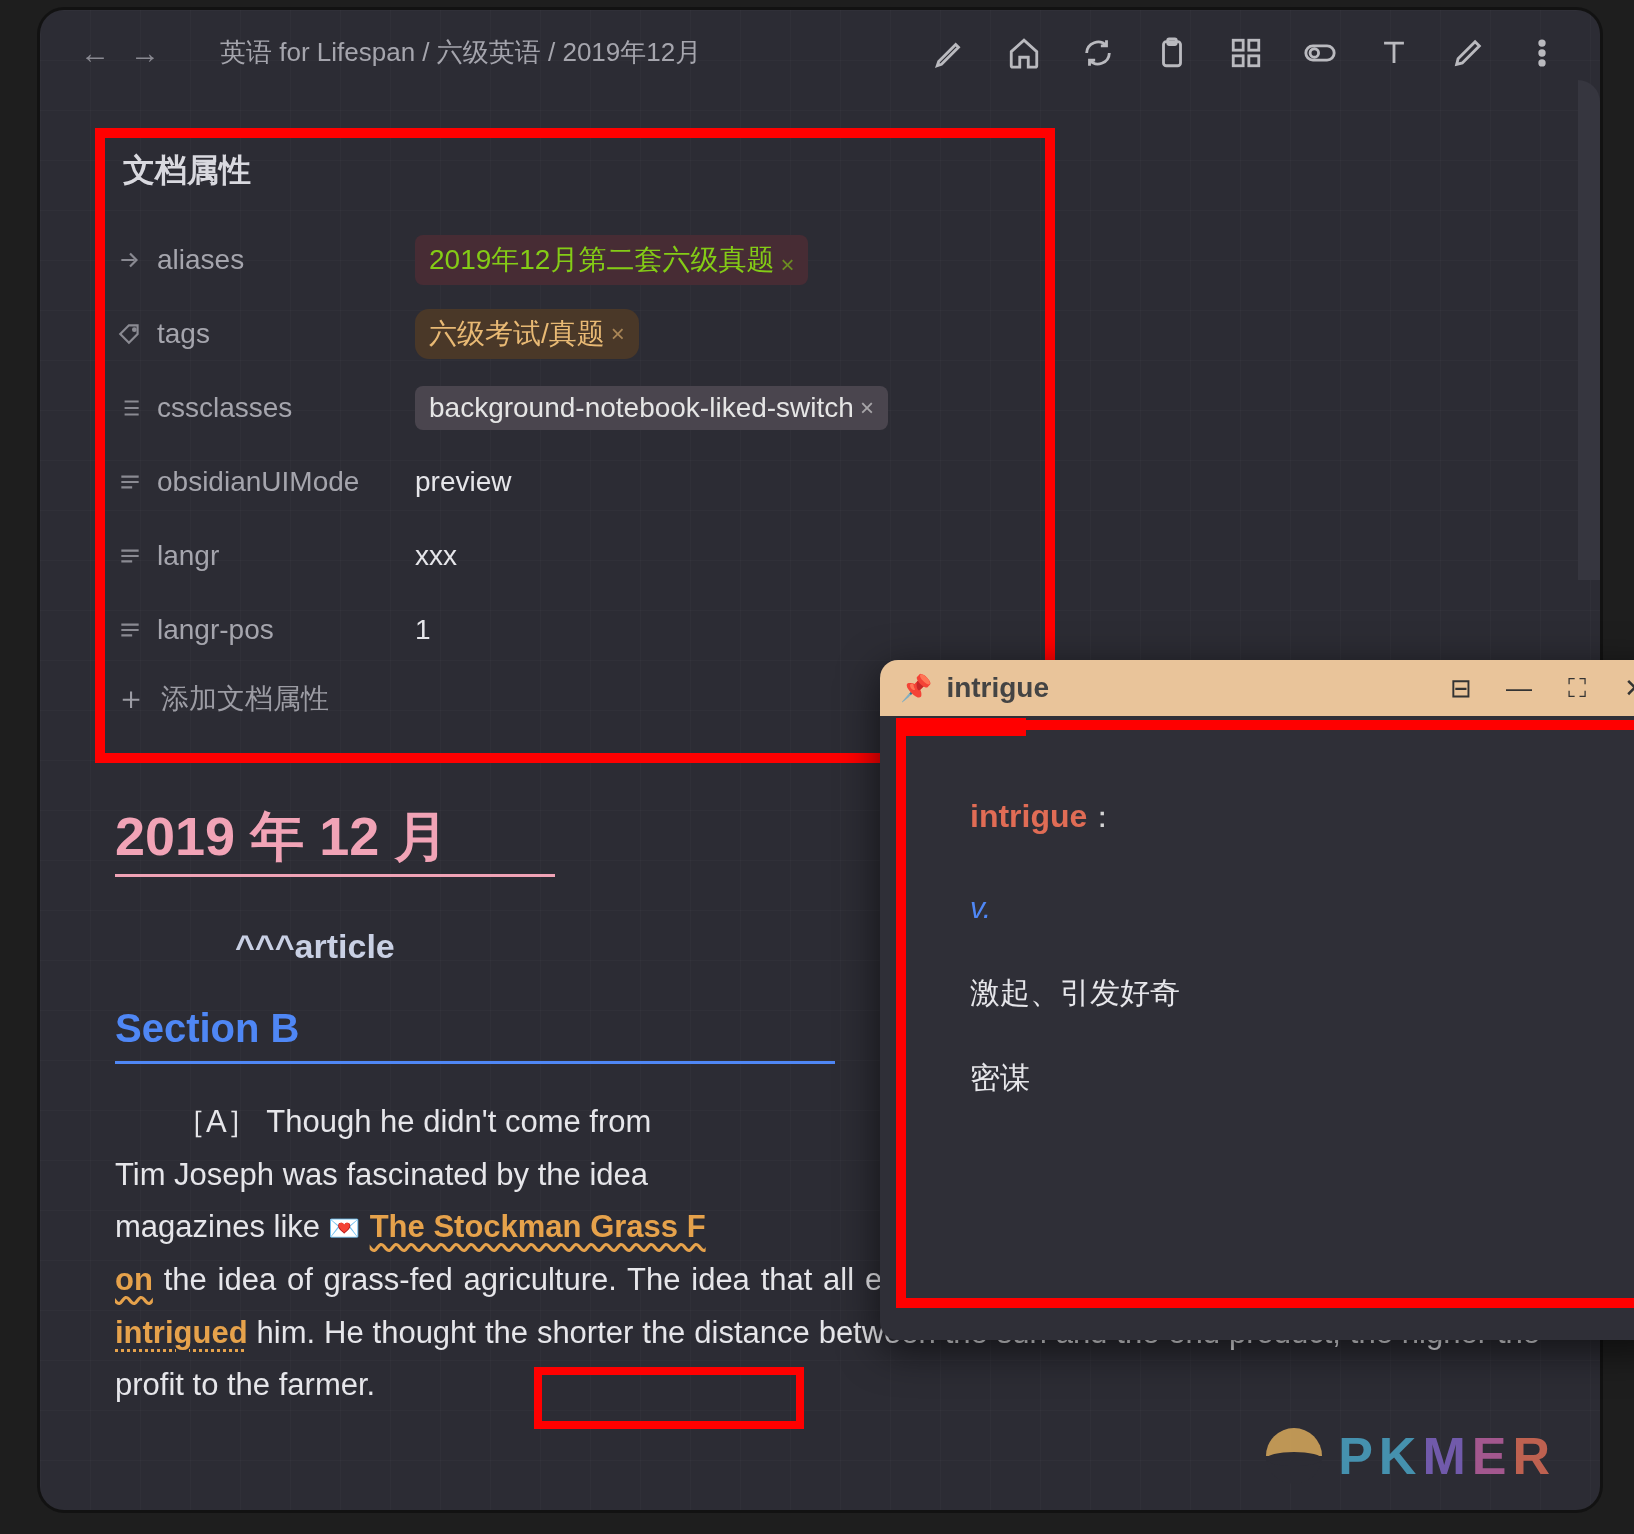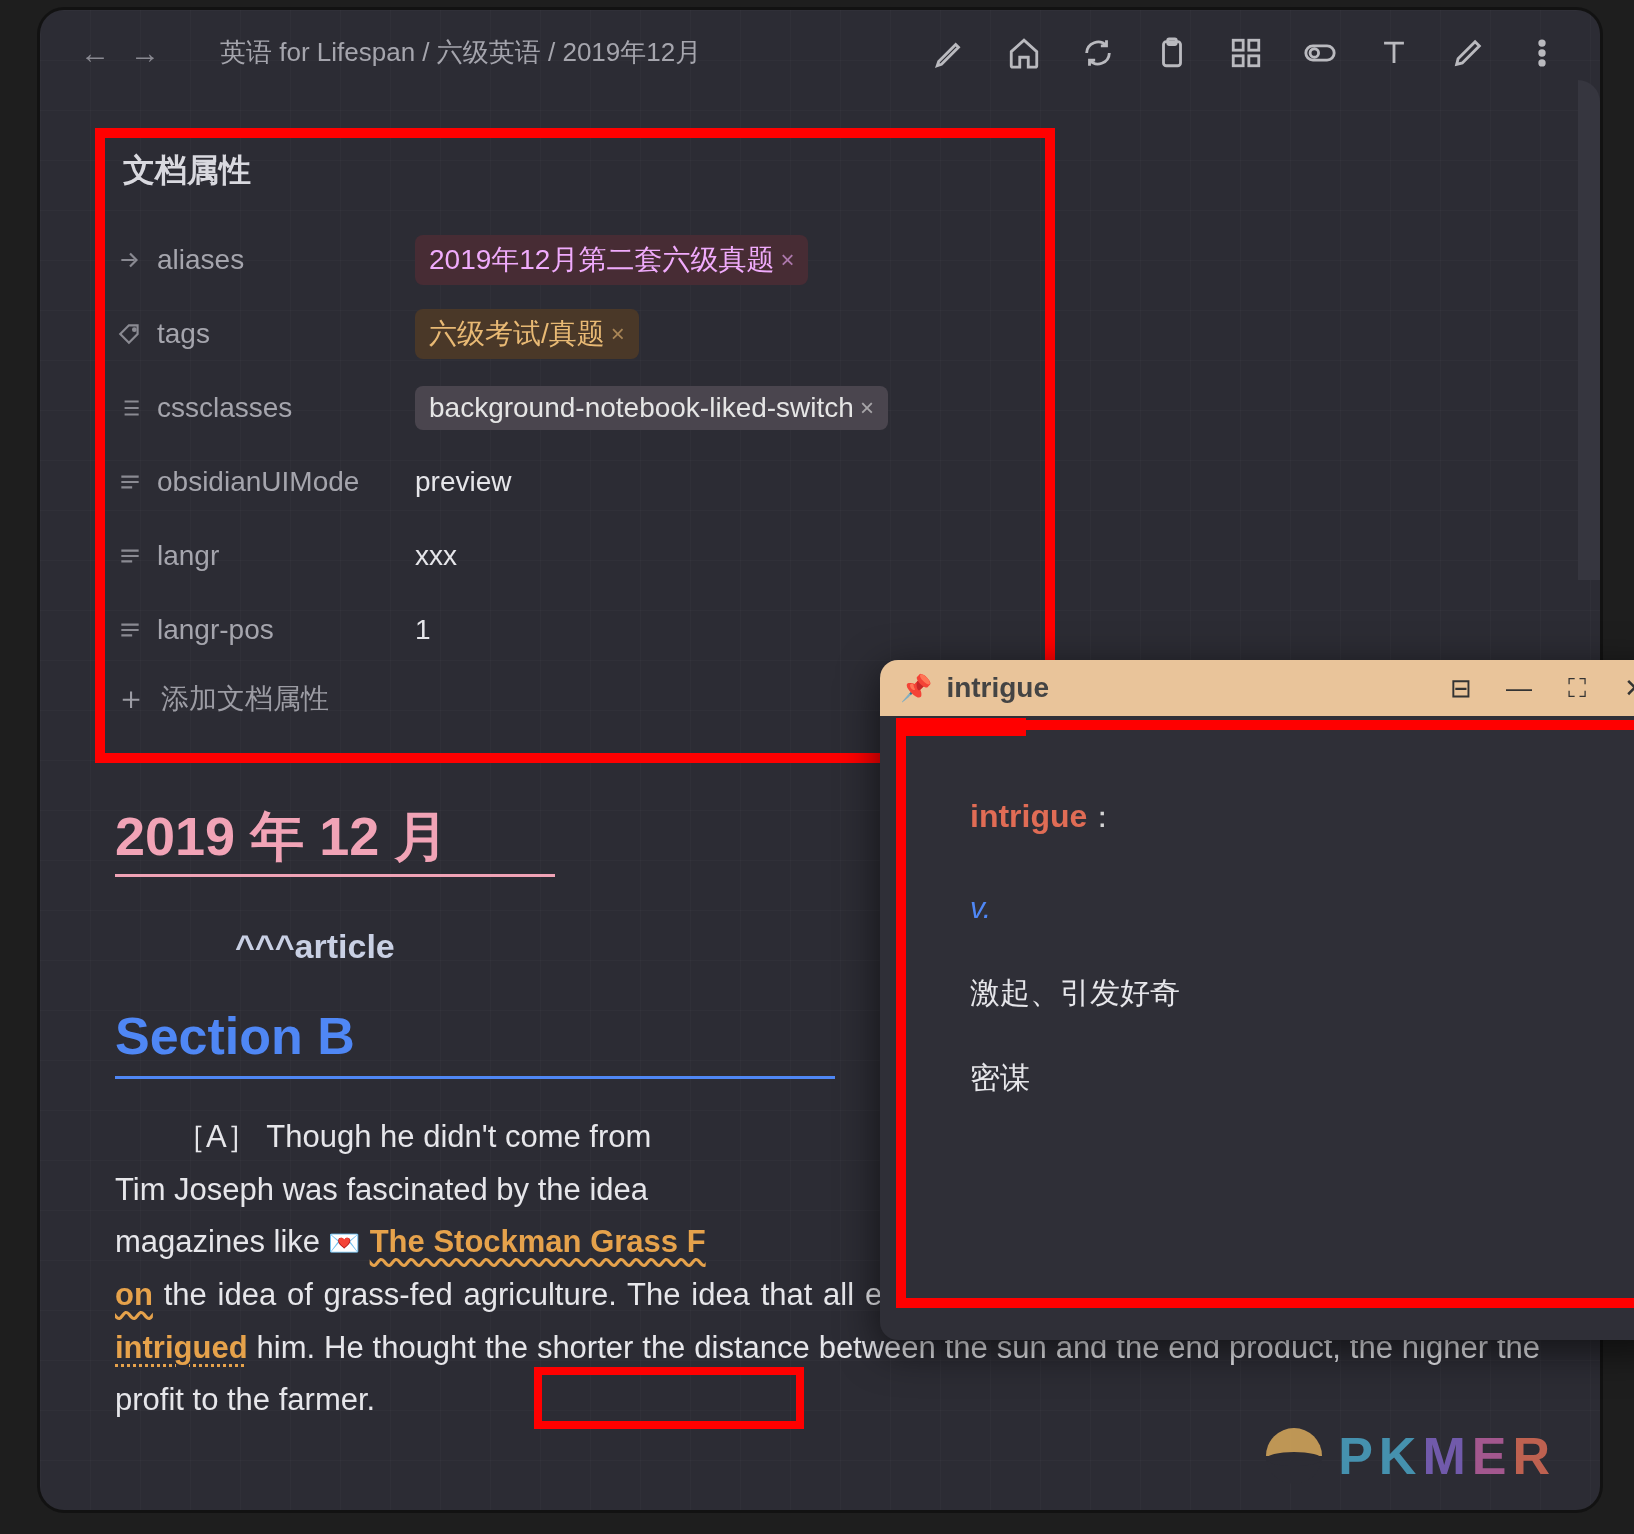--- a/index.html
+++ b/index.html
@@ -62,29 +62,29 @@
 }
 
 .props-title { color:#d9d9df; font-size: 32px; font-weight: 700; margin: 24px 0 30px 8px; }
 .prop-row { display: flex; align-items: center; height: 74px; font-size: 28px; }
 .prop-icon { width: 30px; color: #8a8a92; display:inline-flex; align-items:center; justify-content:center; }
 .prop-icon svg { width: 26px; height: 26px; stroke:#8a8a92; stroke-width:2; fill:none; }
 .prop-key { color:#a5a5ad; width: 270px; padding-left: 12px; }
 .prop-val { color:#e6e6ea; }
 .pill { display:inline-flex; align-items:center; padding: 6px 14px; border-radius: 8px; font-size: 28px; }
 .pill .x { margin-left: 6px; opacity:.6; font-size: 24px; }
-.pill-alias { background:#472c34; color:#f0abfc; }
-.pill-tag   { background:#4a3828; color:#e8b974; }
+.pill-alias { background:#472c34; color:#84cc16;align-items:flex-end; }
+.pill-tag   { background:#4a3828; color:#e8b974;border-radius:14px; }
 .pill-css   { background:#4a454e; color:#e5e5e5;justify-content:flex-end; }
 .add-prop { display:flex; align-items:center; color:#9c9ca4; font-size: 28px; margin-top: 10px; cursor:pointer; }
 .add-prop .pl { font-size: 32px; margin-right: 14px; }
 
 .h1 { font-size: 54px; font-weight: 800; color:#f1a3b6; border-bottom: 3px solid #f1a3b6; margin-top: 80px; width: 440px; }
 .article-marker { font-size: 34px; color:#c9d0e4; margin: 50px 0 40px 120px; font-weight:600;}
-.h2 { font-size: 52px; font-weight: 800; color:#4f87f5; border-bottom: 3px solid #4f87f5; padding-bottom: 10px; width: 720px; margin-top: 20px; }
+.h2 { font-size: 40px; font-weight: 800; color:#4f87f5; border-bottom: 3px solid #4f87f5; padding-bottom: 10px; width: 720px; margin-top: 20px; }
 .para { font-size: 31px; line-height: 1.70; color:#e6e6ea; margin-top: 32px; text-align: justify; }
 .indent { display:inline-block; width: 60px; }
 .linklike { color:#e6a24b; font-weight:700; text-decoration: underline dotted #e6a24b; text-underline-offset: 6px;}
 .linklike2 { color:#e6a24b; font-weight:700; text-decoration: underline wavy #e6a24b; text-underline-offset: 6px;}
 .note-emoji { font-size: 26px; }
 
 
 .popup {
   position: absolute;
   left: 840px; top: 650px;

